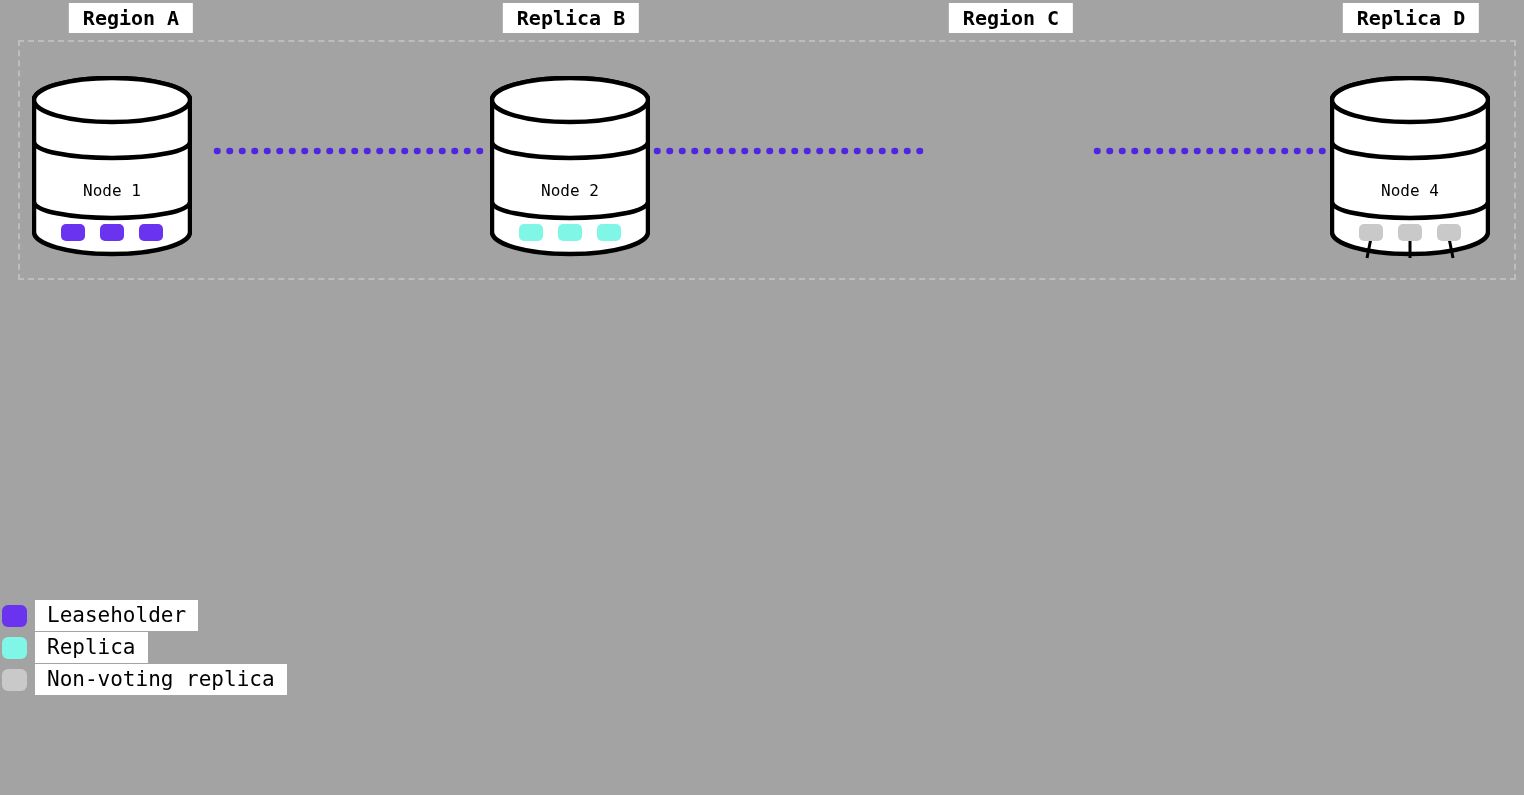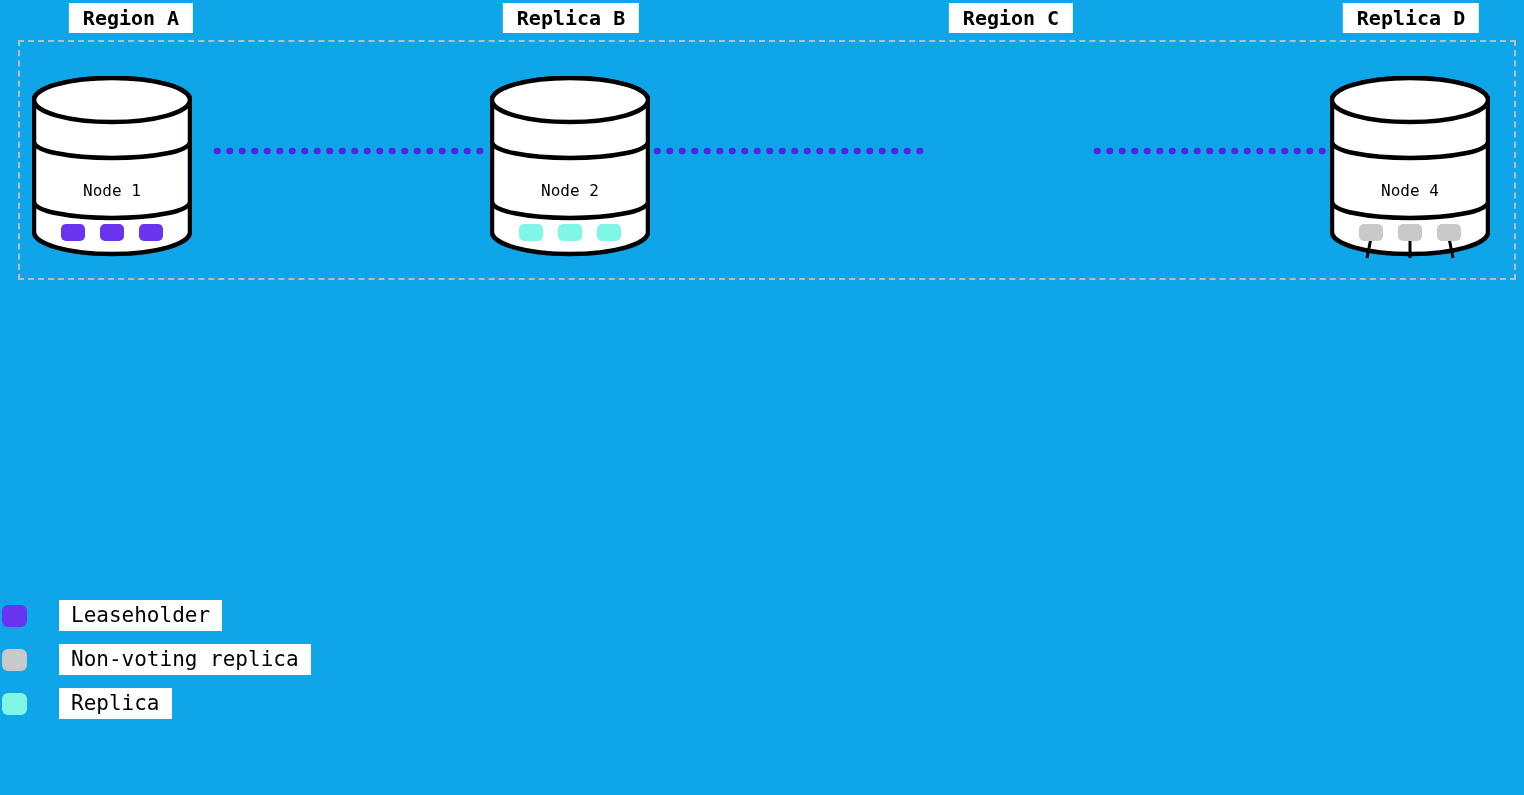--- a/index.html
+++ b/index.html
@@ -1,34 +1,34 @@
 <!DOCTYPE html>
 <html><head>
 <meta charset="utf-8">
 <style>
   * { margin:0; padding:0; box-sizing:border-box; }
   html, body { background:#000; }
   .stage {
-    position:relative; width:1524px; height:795px; background:#0ea5e9;
+    position:relative; width:1524px; height:795px; background:#a3a3a3;
     font-family:"DejaVu Sans Mono", monospace; overflow:hidden;
   }
   .cluster-box {
     position:absolute; left:18px; top:40px; width:1498px; height:240px;
     border:2px dashed #bdbdbd;
   }
   .region-label {
     position:absolute; top:3px; transform:translateX(-50%);
     background:#fff; color:#000; font-weight:bold; font-size:20px;
     line-height:28px; padding:1px 14px; white-space:nowrap;
   }
   .node { position:absolute; width:160px; height:184px; }
   .node-text { font-family:"DejaVu Sans Mono", monospace; font-size:16px; fill:#000; }
   .connector { position:absolute; }
   .legend { position:absolute; left:2px; top:600px; }
-  .legend-row { display:flex; align-items:center; margin-bottom:13px;gap:24px; }
+  .legend-row { display:flex; align-items:center; margin-bottom:1px; }
   .legend-swatch { margin-right:8px; flex:0 0 auto; display:block; }
   .legend-label {
     background:#fff; color:#000; font-size:21px; line-height:29px;
     padding:1px 12px; white-space:nowrap;
   }
   .cloud { position:absolute; left:1300px; top:492px; }
   .hex-label { font-family:"DejaVu Sans Mono", monospace; font-weight:bold; font-size:15px; fill:#fff; }
 </style>
 </head>
 <body>
@@ -97,26 +97,26 @@
 
   <div class="legend">
     <div class="legend-row">
       <svg class="legend-swatch" width="25" height="22">
         <rect x="0" y="0" width="25" height="22" rx="6" fill="#6933F0"></rect>
       </svg>
       <span class="legend-label">Leaseholder</span>
     </div>
     <div class="legend-row">
       <svg class="legend-swatch" width="25" height="22">
+        <rect x="0" y="0" width="25" height="22" rx="6" fill="#80F7E6"></rect>
+      </svg>
+      <span class="legend-label">Replica</span>
+    </div>
+    <div class="legend-row">
+      <svg class="legend-swatch" width="25" height="22">
         <rect x="0" y="0" width="25" height="22" rx="6" fill="#C9C9C9"></rect>
       </svg>
       <span class="legend-label">Non-voting replica</span>
-    </div>
-    <div class="legend-row">
-      <svg class="legend-swatch" width="25" height="22">
-        <rect x="0" y="0" width="25" height="22" rx="6" fill="#80F7E6"></rect>
-      </svg>
-      <span class="legend-label">Replica</span>
     </div>
   </div>
 
 
 </div>
 
 </body></html>

